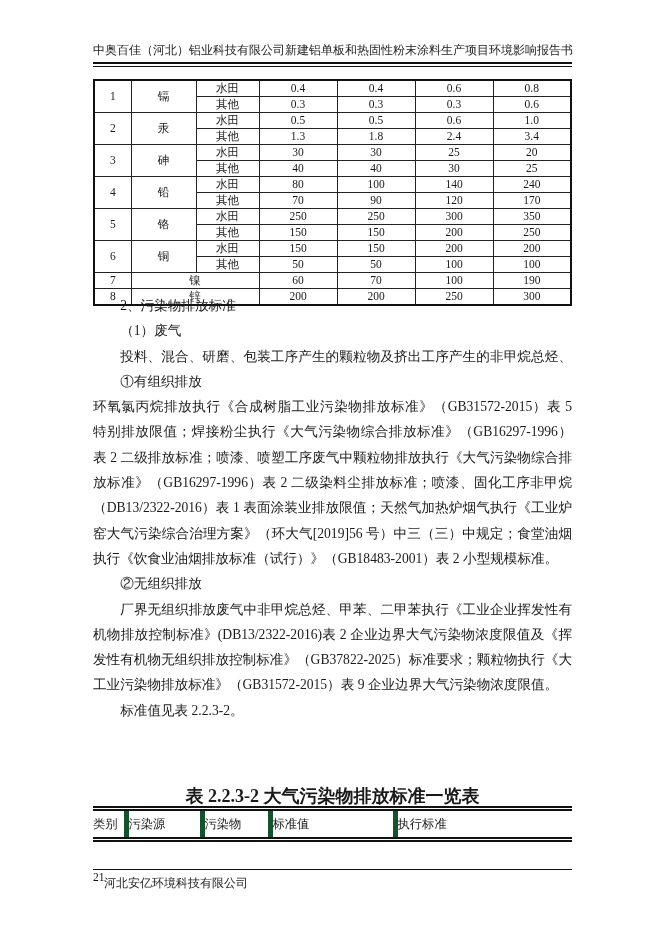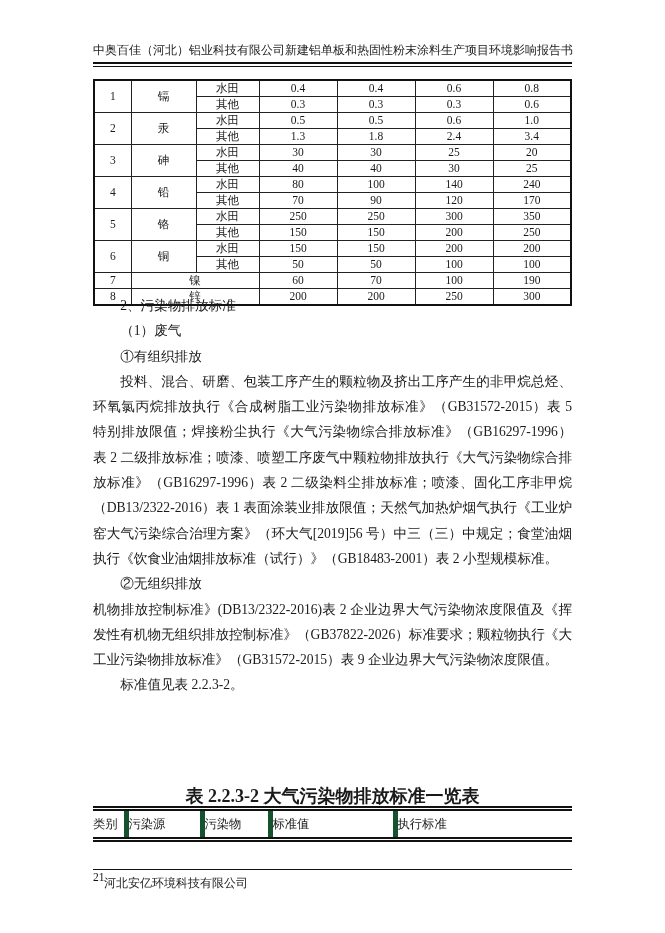--- a/index.html
+++ b/index.html
@@ -199,32 +199,33 @@
         <td>200</td>
         <td>250</td>
         <td>300</td>
       </tr>
     </tbody>
   </table>
 
   <div class="body-block">
     <div class="bline ind">2、污染物排放标准</div>
     <div class="bline ind">（1）废气</div>
+    <div class="bline ind fill">投料、混合、研磨、包装工序产生的颗粒物及挤出工序产生的非甲烷总烃、</div>
     <div class="bline ind">①有组织排放</div>
-    <div class="bline ind fill">投料、混合、研磨、包装工序产生的颗粒物及挤出工序产生的非甲烷总烃、</div>
     <div class="bline fill">环氧氯丙烷排放执行《合成树脂工业污染物排放标准》（GB31572-2015）表 5</div>
     <div class="bline fill">特别排放限值；焊接粉尘执行《大气污染物综合排放标准》（GB16297-1996）</div>
     <div class="bline fill">表 2 二级排放标准；喷漆、喷塑工序废气中颗粒物排放执行《大气污染物综合排</div>
     <div class="bline fill">放标准》（GB16297-1996）表 2 二级染料尘排放标准；喷漆、固化工序非甲烷</div>
     <div class="bline fill">（DB13/2322-2016）表 1 表面涂装业排放限值；天然气加热炉烟气执行《工业炉</div>
     <div class="bline fill">窑大气污染综合治理方案》（环大气[2019]56 号）中三（三）中规定；食堂油烟</div>
     <div class="bline">执行《饮食业油烟排放标准（试行）》（GB18483-2001）表 2 小型规模标准。</div>
     <div class="bline ind">②无组织排放</div>
+    <div class="bline ind fill">厂界无组织排放废气中非甲烷总烃、甲苯、二甲苯执行《工业企业挥发性有</div>
     <div class="bline fill">机物排放控制标准》(DB13/2322-2016)表 2 企业边界大气污染物浓度限值及《挥</div>
-    <div class="bline fill">发性有机物无组织排放控制标准》（GB37822-2026）标准要求；颗粒物执行《大</div>
+    <div class="bline fill">发性有机物无组织排放控制标准》（GB37822-2025）标准要求；颗粒物执行《大</div>
     <div class="bline">工业污染物排放标准》（GB31572-2015）表 9 企业边界大气污染物浓度限值。</div>
     <div class="bline ind">标准值见表 2.2.3-2。</div>
   </div>
 
   <div class="tbl-title">表 2.2.3-2  大气污染物排放标准一览表</div>
 
   <table class="air">
     <colgroup>
       <col style="width:33px">
         <col style="width:76px">

